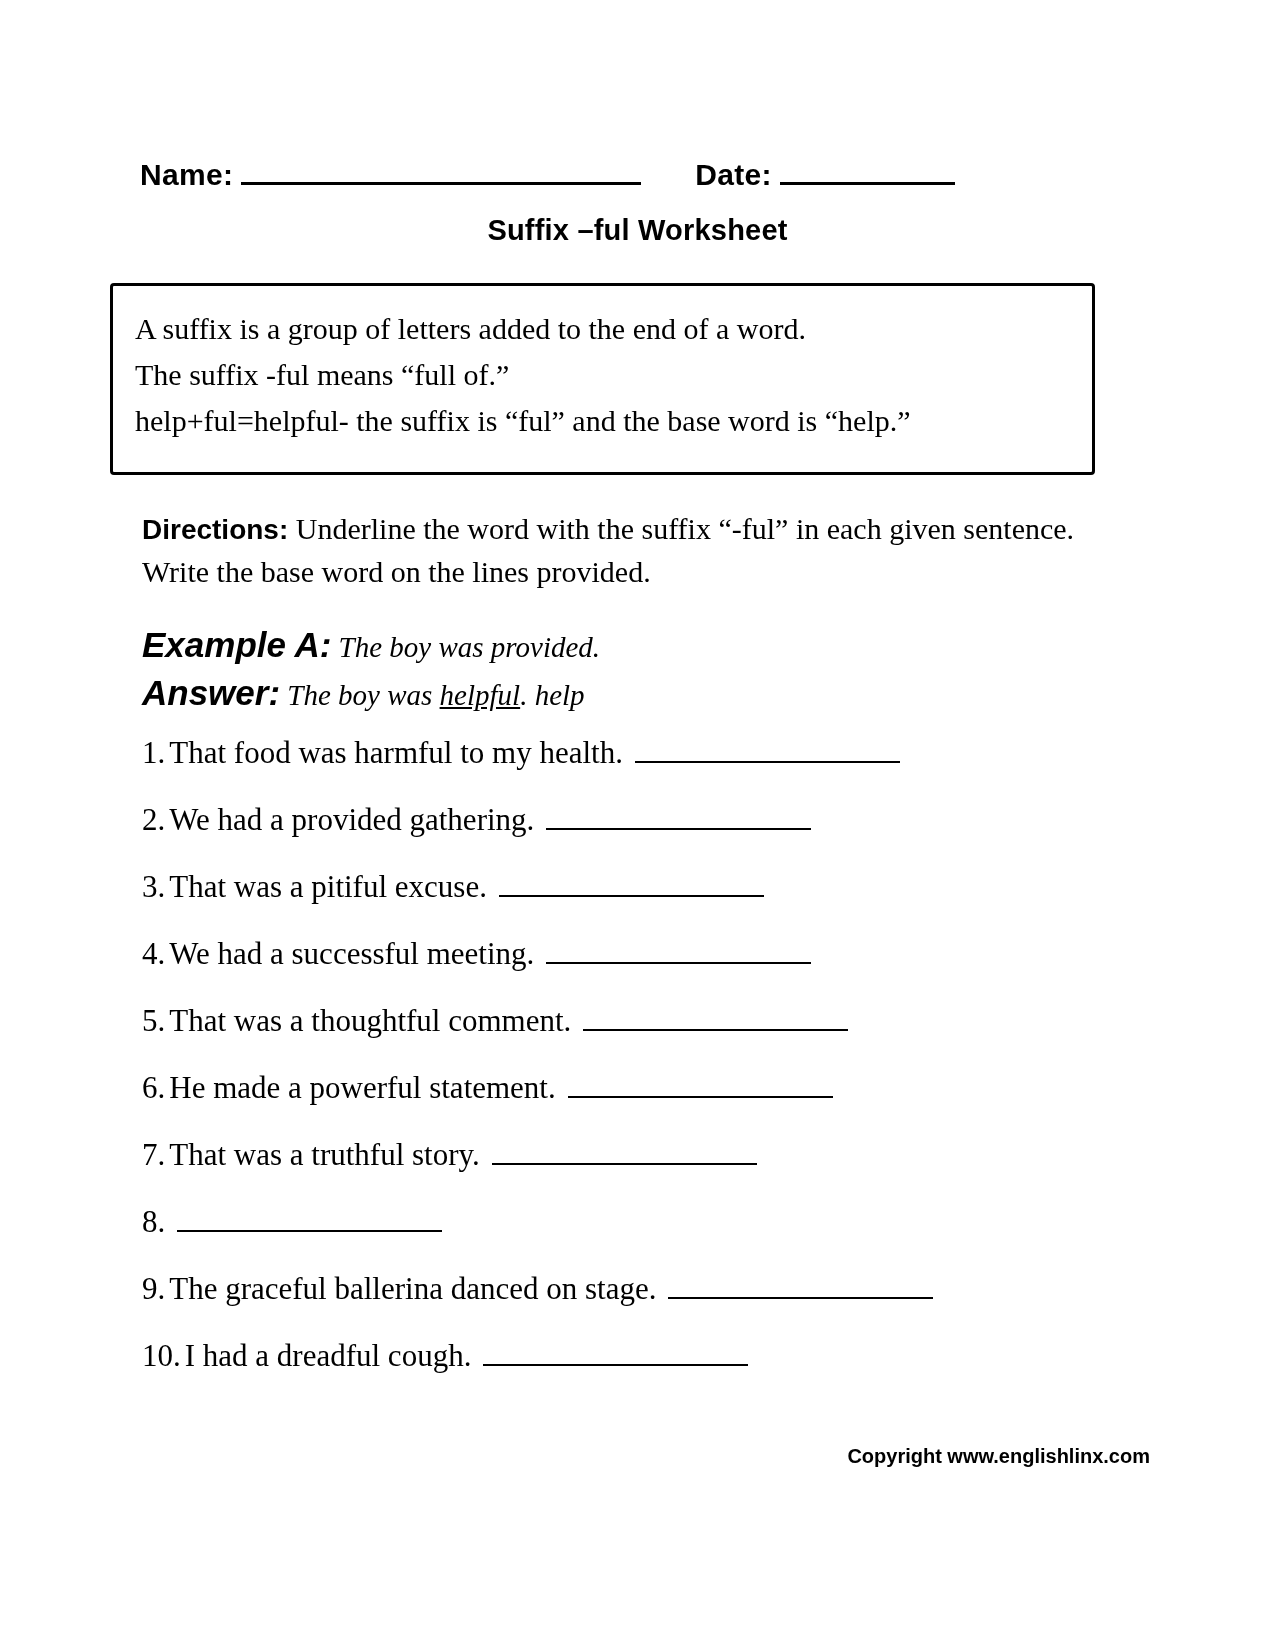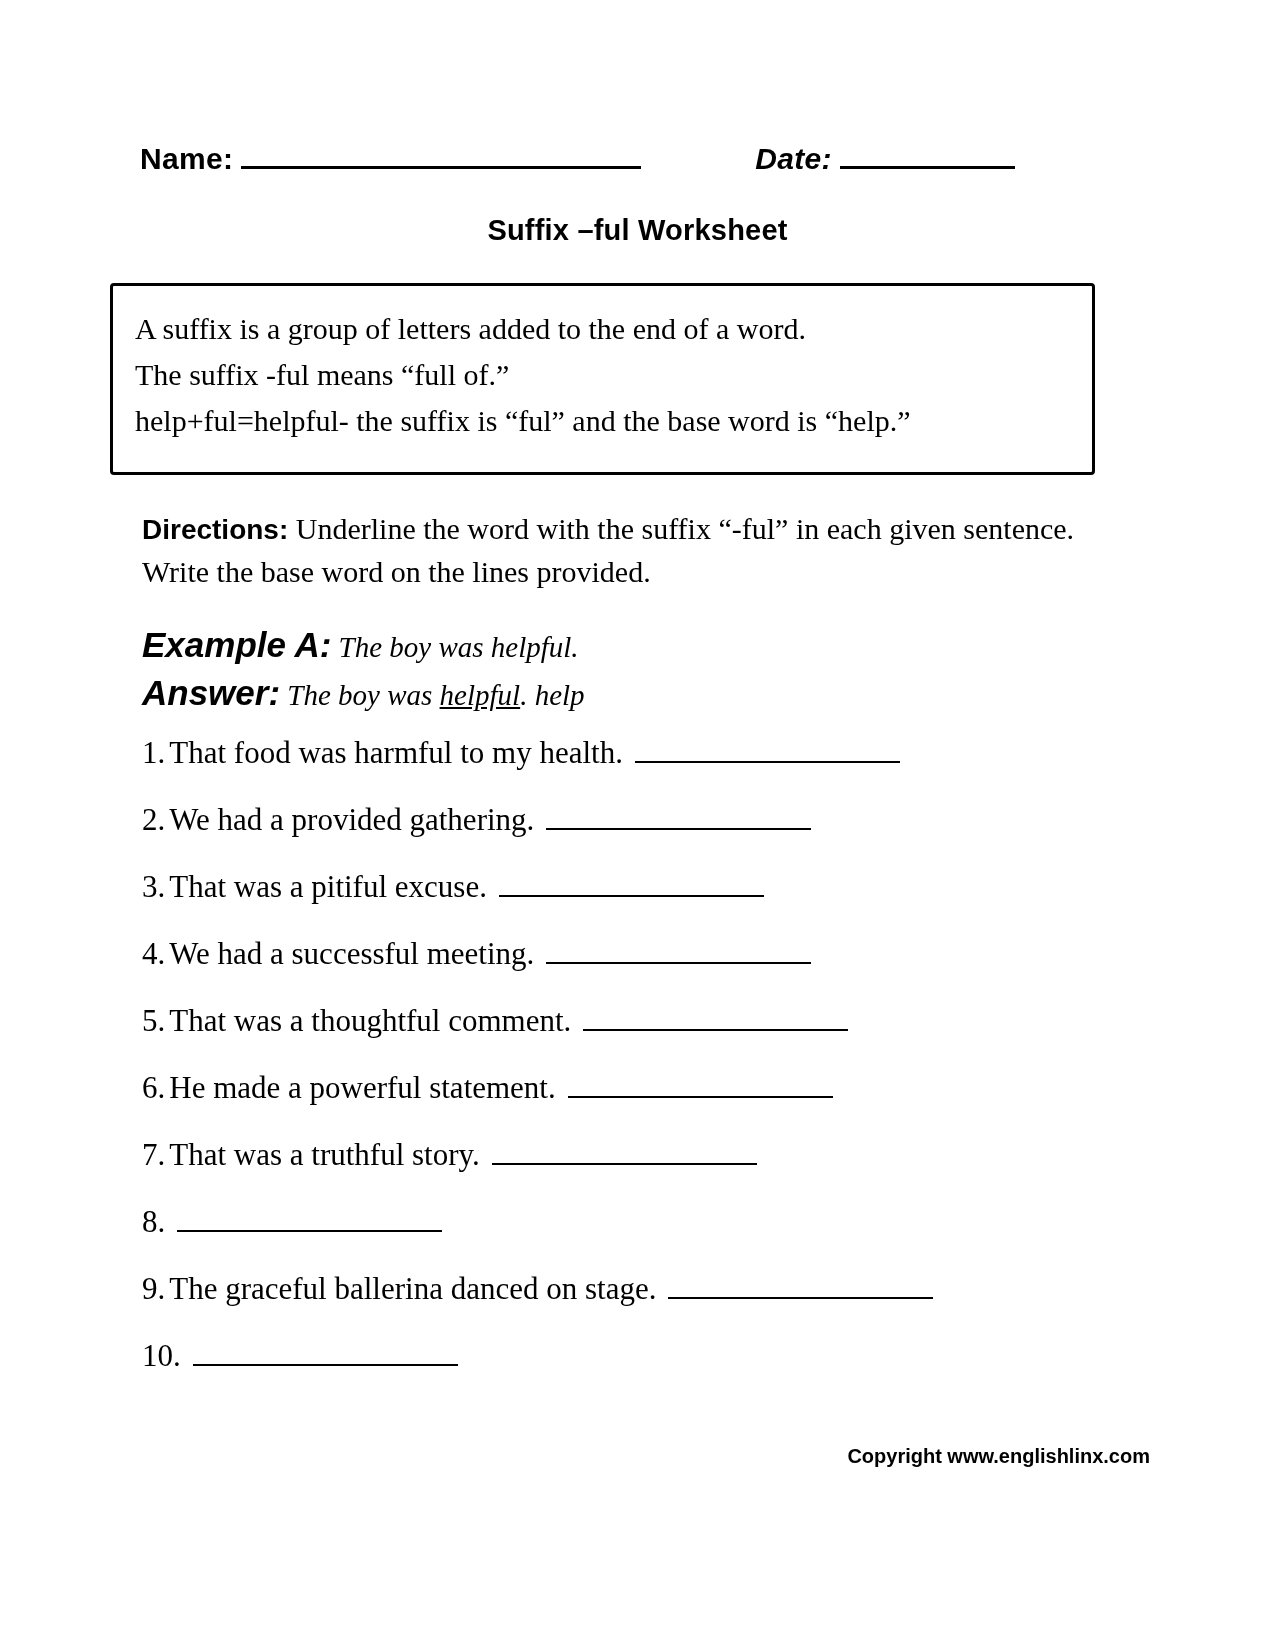--- a/index.html
+++ b/index.html
@@ -19,42 +19,41 @@
     position: absolute;
     left: 0; top: 0;
     width: 1275px;
     height: 1650px;
   }
 
   
   .header-row {
     position: absolute;
     left: 140px;
-    top: 140px;
+    top: 156px;
     width: 900px;
     display: flex;
     align-items: baseline;
   }
   .name-label, .date-label {
     font-family: "Liberation Sans", sans-serif;
     font-weight: bold;
     font-size: 30px;
     letter-spacing: 0.3px;
     white-space: nowrap;
   }
   .name-line {
     display: inline-block;
     width: 400px;
     border-bottom: 3px solid #000;
     margin-left: 8px;
     height: 26px;
   }
   .date-label {
-    margin-left: 114px;
-    font-style: italic;
+    margin-left: 54px;
   }
   .date-line {
     display: inline-block;
     width: 175px;
     border-bottom: 3px solid #000;
     margin-left: 8px;
     height: 26px;
   }
 
   
@@ -185,21 +184,21 @@
       <div>help+ful=helpful- the suffix is “ful” and the base word is “help.”</div>
     </div>
   </div>
 
   <div class="directions">
     <b>Directions:</b><span> Underline the word with the suffix “-ful” in each given sentence. Write the base word on the lines provided.</span>
   </div>
 
   <div class="example">
     <div>
-      <span class="ex-label">Example A:</span><span class="ex-text"> The boy was helpful.</span>
+      <span class="ex-label">Example A:</span><span class="ex-text"> The boy was provided.</span>
     </div>
     <div>
       <span class="ex-label">Answer:</span><span class="ex-text"> The boy was </span><span class="ex-underline">helpful</span><span class="ex-text">. help</span>
     </div>
   </div>
 
   <div class="questions">
 
     <div class="q-row">
       <span>1.</span>
@@ -249,20 +248,21 @@
     </div>
 
     <div class="q-row">
       <span>9.</span>
       <span class="q-text">The graceful ballerina danced on stage.</span>
       <span class="q-blank"></span>
     </div>
 
     <div class="q-row">
       <span>10.</span>
+      <span class="q-text">I had a dreadful cough.</span>
       <span class="q-blank"></span>
     </div>
 
   </div>
 
   <div class="footer">Copyright www.englishlinx.com</div>
 
 </div>
 
 </body></html>

